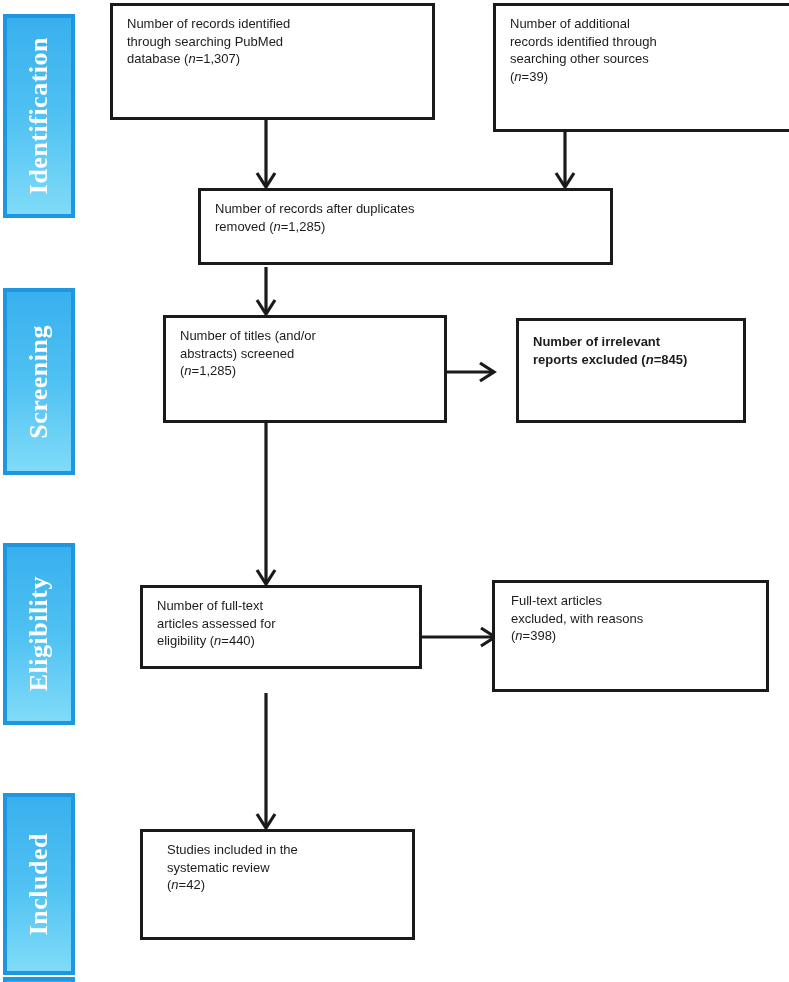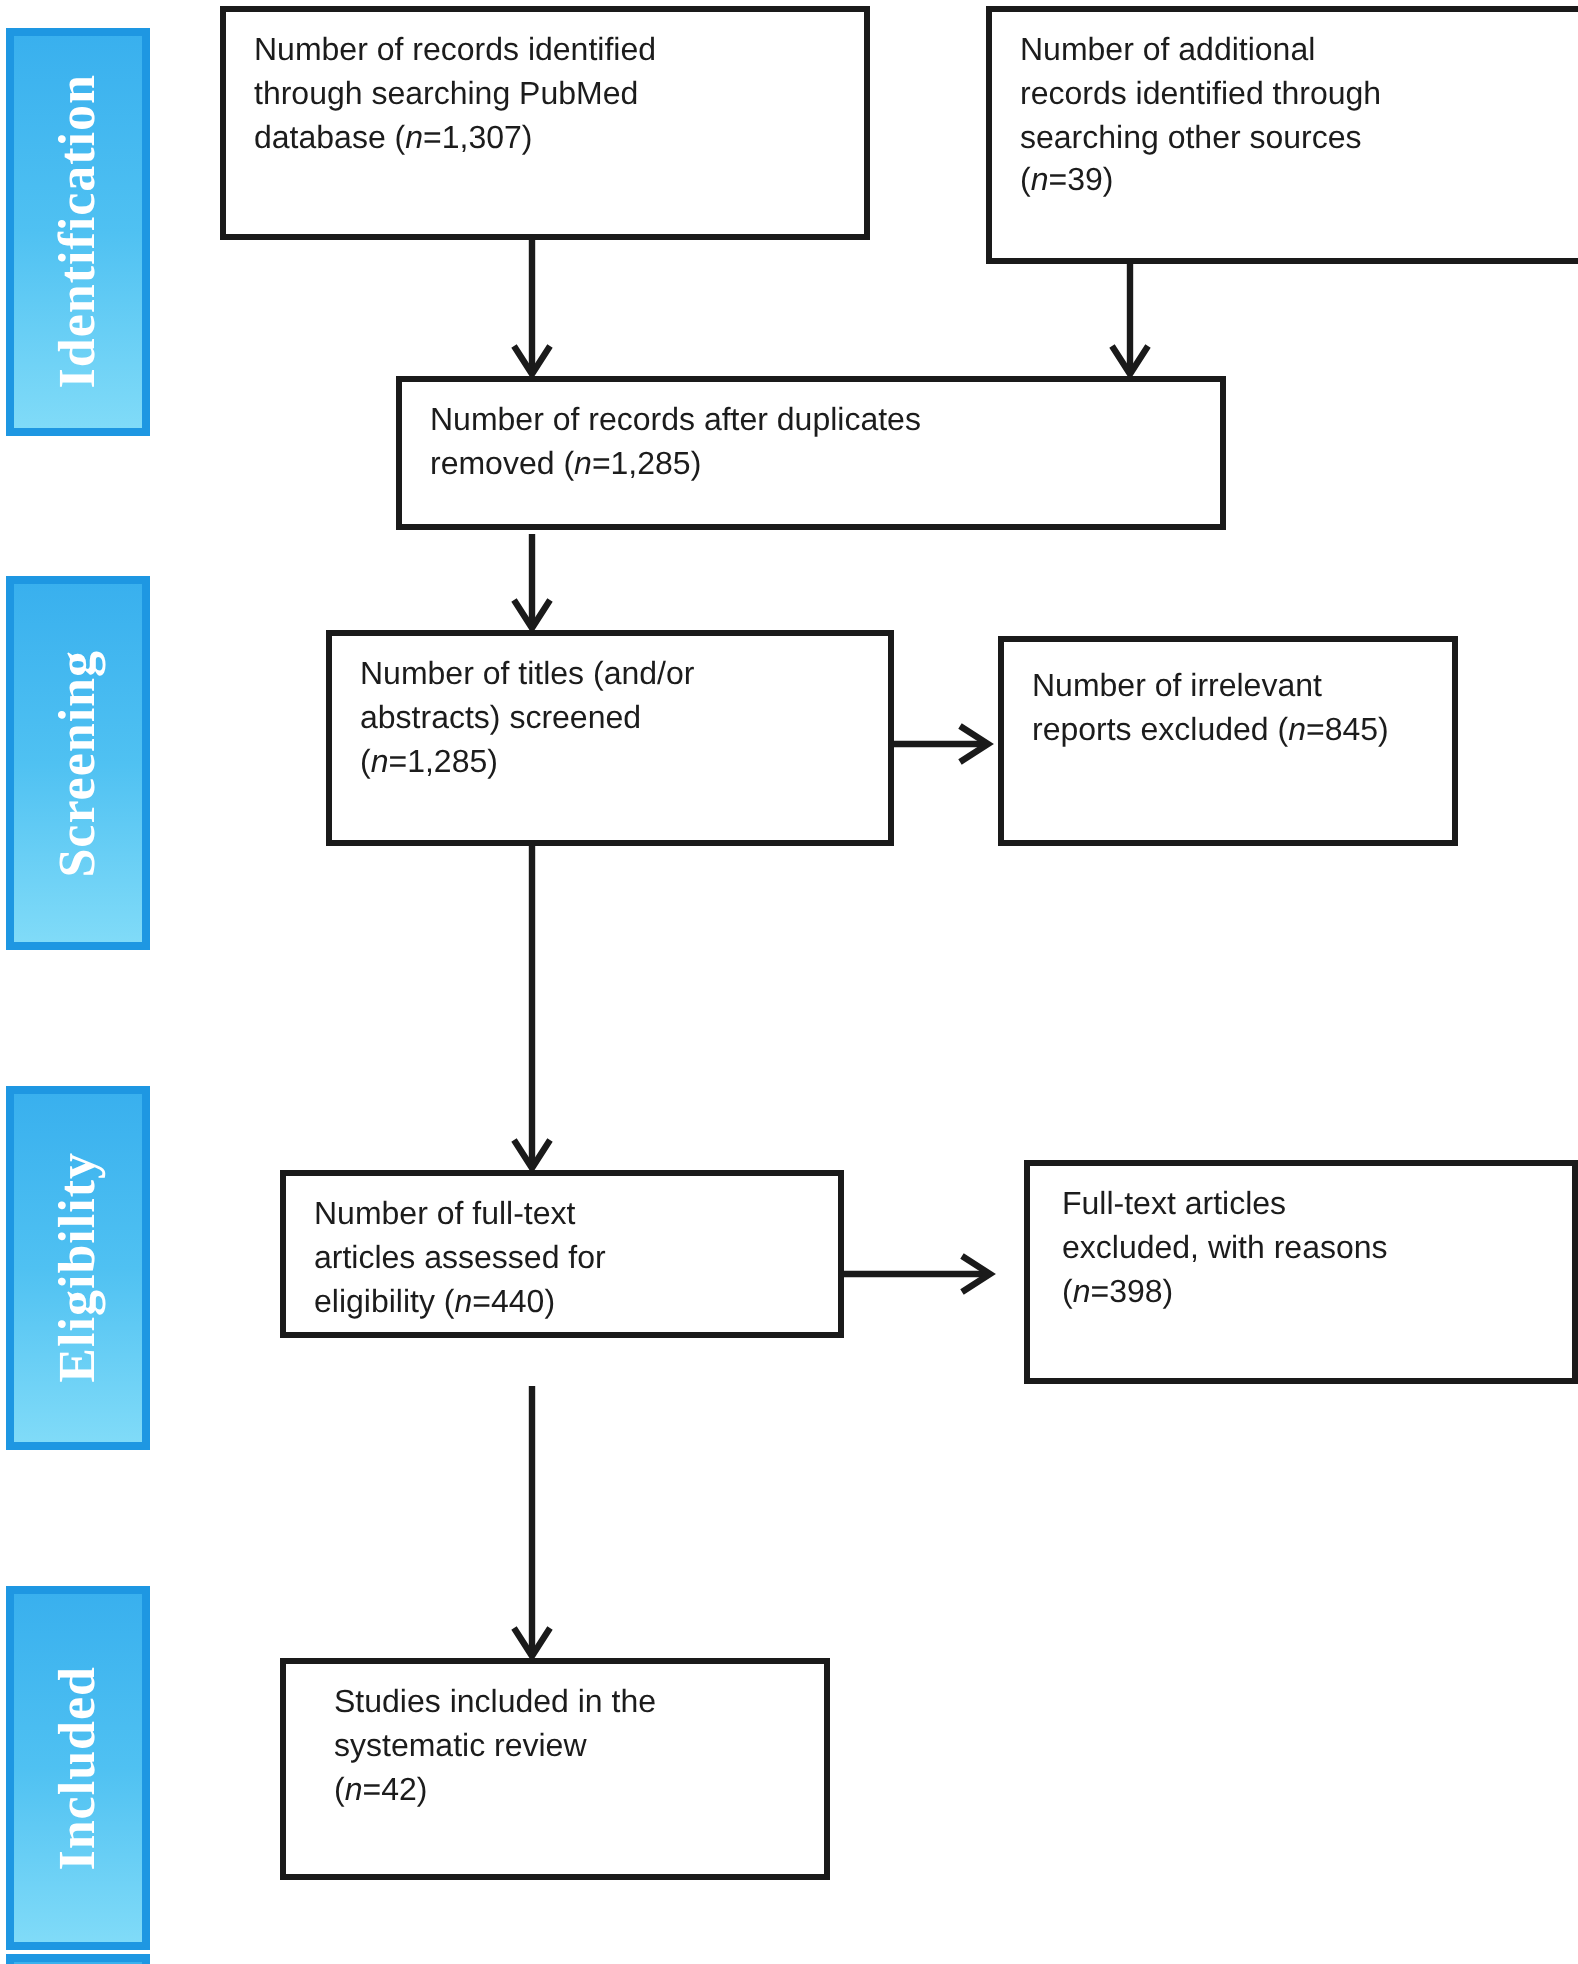--- a/index.html
+++ b/index.html
@@ -44,21 +44,21 @@
     font-size:26px;
     letter-spacing:0.5px;
     white-space:nowrap;
   }
 
   .flow-box {
     position:absolute;
     background:#ffffff;
     border:3px solid var(--box-border,#1a1a1a);
     color:var(--text-color,#1c1c1c);
-    font-size:16px;
+    font-size:13px;
     line-height:1.36;
     padding:9px 10px 0 14px;
   }
 </style>
 </head>
 <body>
 
 <div class="canvas">
 
   <svg class="arrows" viewBox="0 0 789 982">
@@ -107,21 +107,21 @@
   <div class="stage-label" style="top:977px;height:30px;"></div>
 
   <div class="flow-box" style="left:110px;top:3px;width:325px;height:117px;">Number of records identified<br>through searching PubMed<br>database (<i>n</i>=1,307)</div>
 
   <div class="flow-box" style="left:493px;top:3px;width:323px;height:129px;">Number of additional<br>records identified through<br>searching other sources<br>(<i>n</i>=39)</div>
 
   <div class="flow-box" style="left:198px;top:188px;width:415px;height:77px;">Number of records after duplicates<br>removed (<i>n</i>=1,285)</div>
 
   <div class="flow-box" style="left:143px;top:315px;width:284px;height:108px;margin-left:20px;">Number of titles (and/or<br>abstracts) screened<br>(<i>n</i>=1,285)</div>
 
-  <div class="flow-box" style="left:499px;top:318px;width:230px;height:105px;padding-top:12px;">Number of irrelevant<br>reports excluded (<i>n</i>=845)</div>
+  <div class="flow-box" style="left:516px;top:318px;width:230px;height:105px;padding-top:12px;font-weight:bold;">Number of irrelevant<br>reports excluded (<i>n</i>=845)</div>
 
   <div class="flow-box" style="left:140px;top:585px;width:282px;height:84px;">Number of full-text<br>articles assessed for<br>eligibility (<i>n</i>=440)</div>
 
-  <div class="flow-box" style="left:512px;top:580px;width:277px;height:112px;padding-left:16px;">Full-text articles<br>excluded, with reasons<br>(<i>n</i>=398)</div>
+  <div class="flow-box" style="left:492px;top:580px;width:277px;height:112px;padding-left:16px;">Full-text articles<br>excluded, with reasons<br>(<i>n</i>=398)</div>
 
   <div class="flow-box" style="left:140px;top:829px;width:275px;height:111px;padding-left:24px;">Studies included in the<br>systematic review<br>(<i>n</i>=42)</div>
 
 </div>
 
 </body></html>

